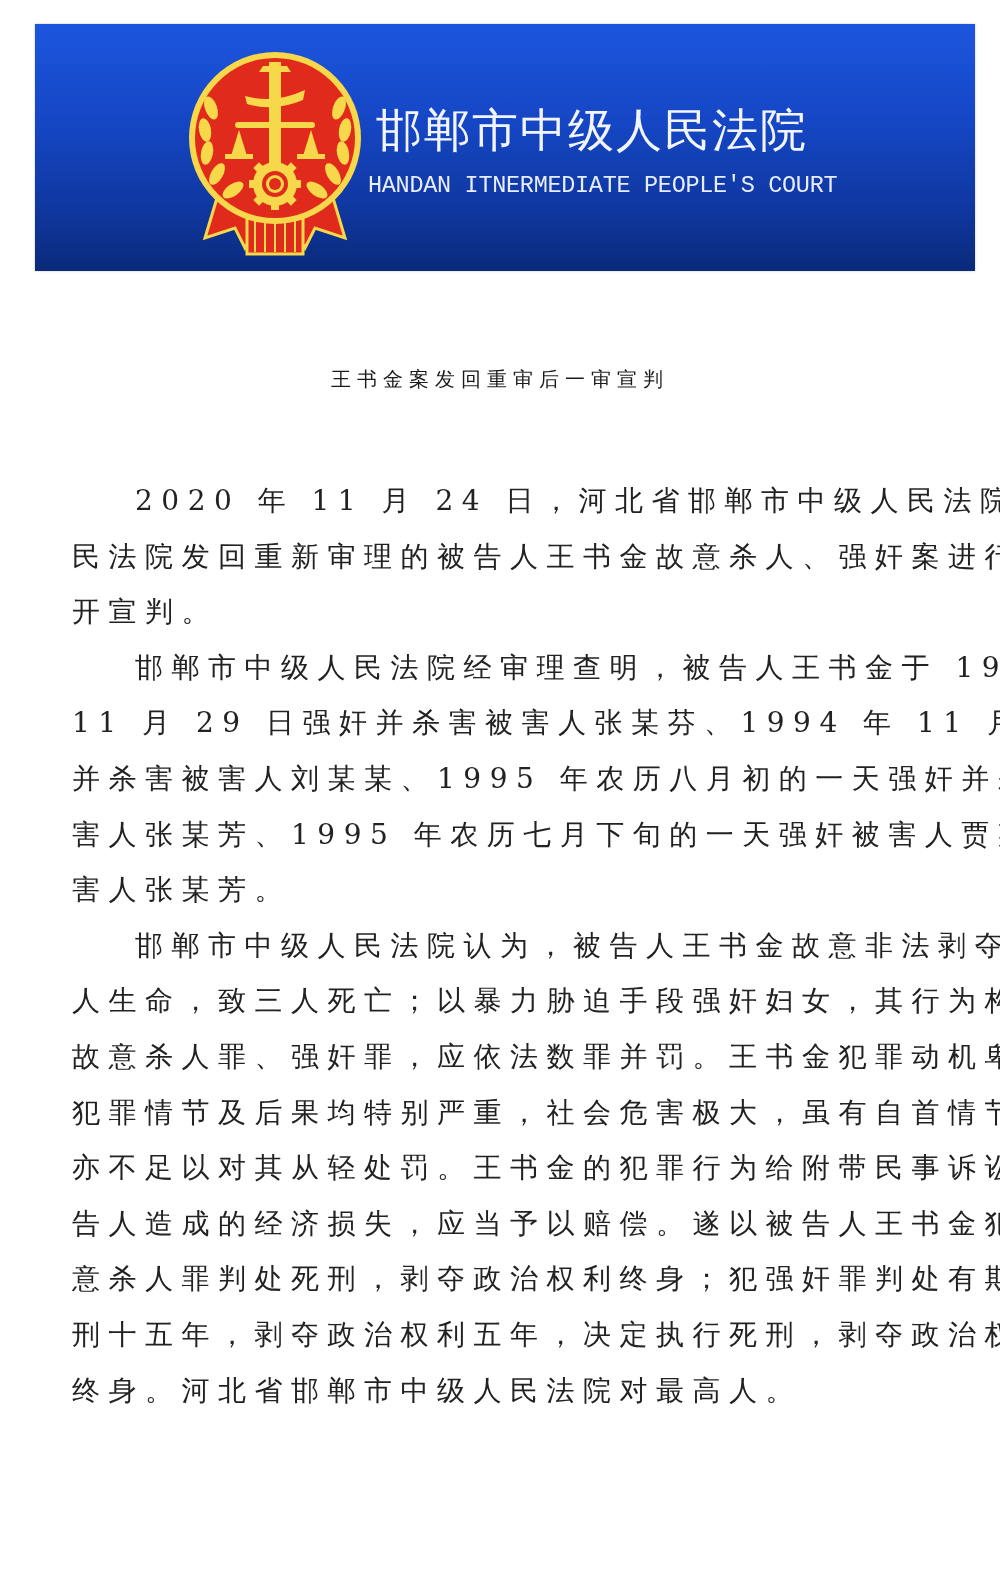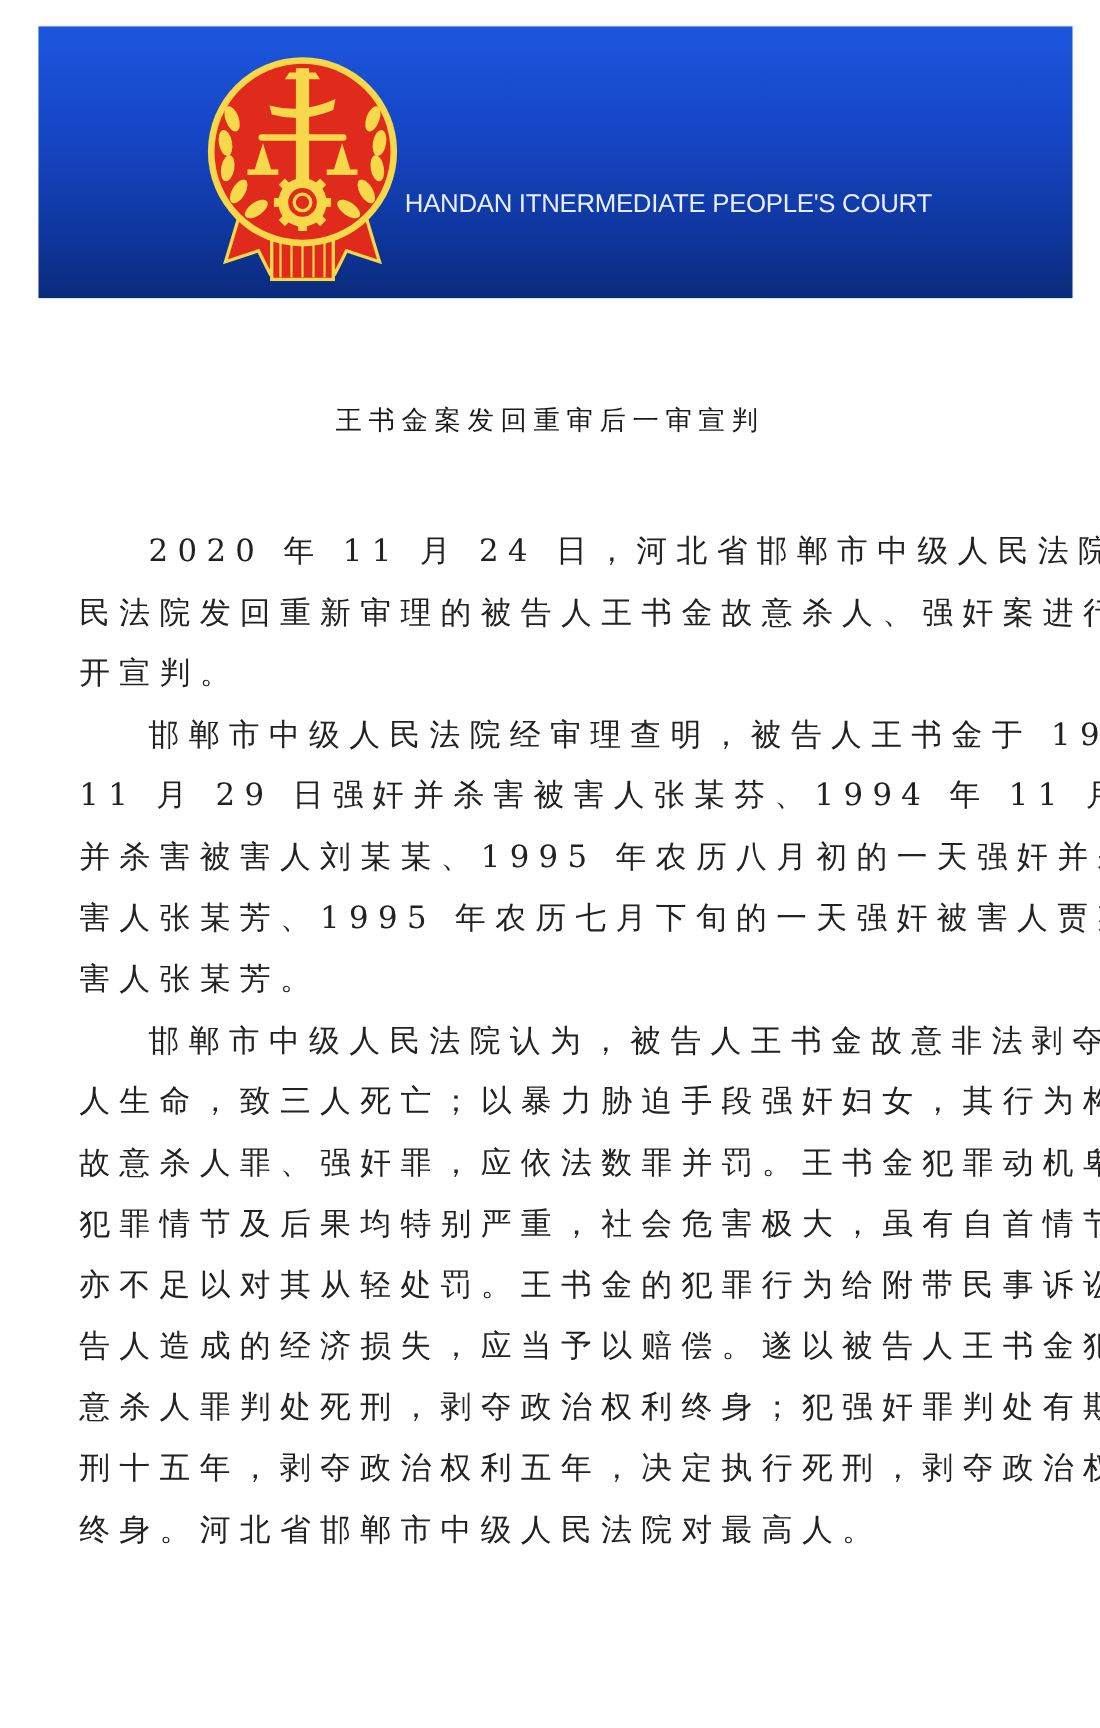--- a/index.html
+++ b/index.html
@@ -4,24 +4,24 @@
 <style>
   html, body { margin: 0; padding: 0; background: #ffffff; }
   body { width: 1000px; height: 1571px; position: relative; overflow: hidden;
          font-family: "DejaVu Serif", "Liberation Serif", serif; color: #1a1a1a; }
   .banner { position: absolute; left: 35px; top: 24px; width: 940px; height: 247px;
             background: linear-gradient(180deg, #1c56de 0%, #1546c4 40%, #0f379f 75%, #0a2a7a 100%);
             box-shadow: 0 0 2px rgba(0,0,0,0.25); }
   .emblem { position: absolute; left: 140px; top: 14px; width: 200px; height: 222px; }
   .court-cn { position: absolute; left: 341px; top: 76px; font-family: "DejaVu Sans", sans-serif;
               font-size: 46px; color: #f2f5ff; letter-spacing: 2px; white-space: nowrap; }
-  .court-en { position: absolute; left: 333px; top: 148px; font-family: Liberation Sans, sans-serif;
+  .court-en { position: absolute; left: 333px; top: 148px; font-family: Liberation Mono, monospace;
               font-size: 23.5px; color: #e8eeff; letter-spacing: -0.3px; white-space: nowrap; }
   .article-title { position: absolute; left: 0; width: 1000px; top: 366px; text-align: center;
-                   font-family: "DejaVu Sans", sans-serif; font-size: 24px; letter-spacing: 6px; color: #1a1a1a; }
+                   font-family: "DejaVu Sans", sans-serif; font-size: 20px; letter-spacing: 6px; color: #1a1a1a; }
   .body { position: absolute; left: 72px; top: 473px; width: 870px; }
   .line { height: 55.6px; line-height: 55.6px; font-size: 28px; letter-spacing: 8.5px; white-space: nowrap; color: #222; }
   .line.indent { padding-left: 63px; }
   .para { margin: 0; }
 </style>
 </head>
 <body>
 
 <div class="banner">
   <svg class="emblem" viewBox="0 0 200 222" xmlns="http://www.w3.org/2000/svg">
@@ -77,20 +77,21 @@
         <rect x="80" y="126" width="8" height="8" transform="rotate(45 84 130)"></rect>
         <rect x="112" y="126" width="8" height="8" transform="rotate(45 116 130)"></rect>
         <rect x="80" y="158" width="8" height="8" transform="rotate(45 84 162)"></rect>
         <rect x="112" y="158" width="8" height="8" transform="rotate(45 116 162)"></rect>
       </g>
       <circle cx="100" cy="146" r="13" fill="#e02a1c"></circle>
       <circle cx="100" cy="146" r="9" fill="#f7d84a"></circle>
       <circle cx="100" cy="146" r="6" fill="#e02a1c"></circle>
     </g>
   </svg>
+  <div class="court-cn">邯郸市中级人民法院</div>
   <div class="court-en">HANDAN ITNERMEDIATE PEOPLE'S COURT</div>
 </div>
 
 <div class="article-title">王书金案发回重审后一审宣判</div>
 
 <div class="body">
   <div class="para">
     <div class="line indent">2020 年 11 月 24 日，河北省邯郸市中级人民法院对最高人</div>
     <div class="line">民法院发回重新审理的被告人王书金故意杀人、强奸案进行公</div>
     <div class="line">开宣判。</div>

